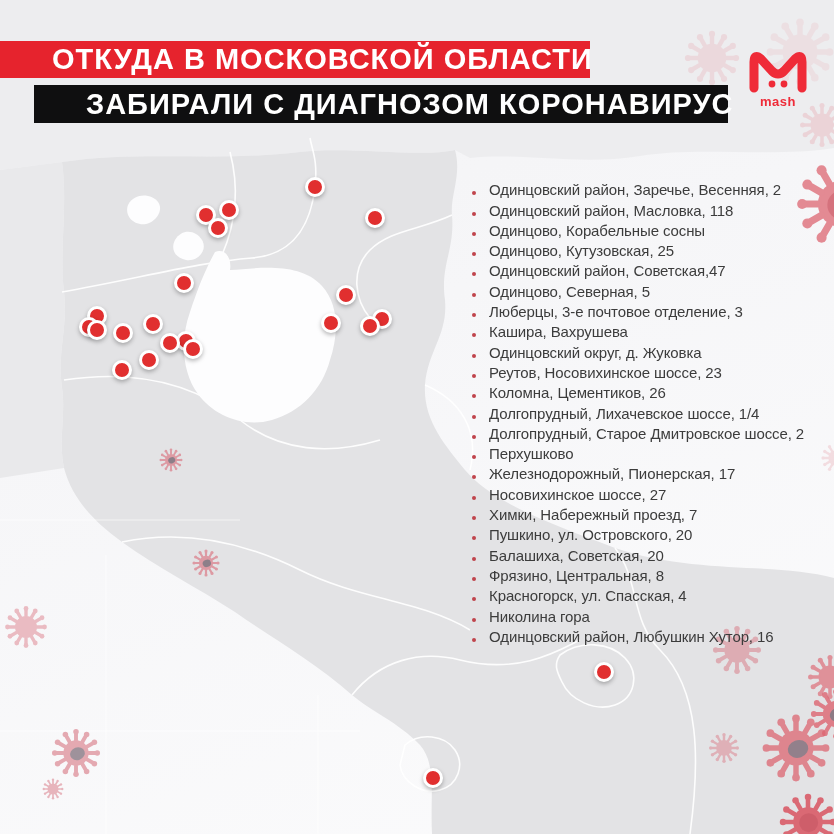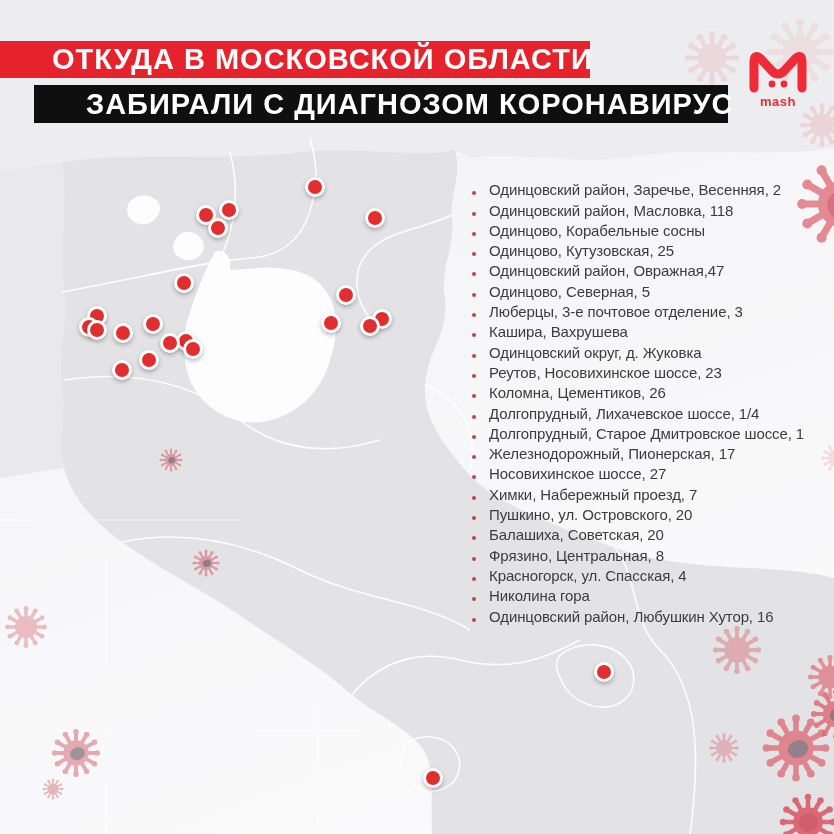--- a/index.html
+++ b/index.html
@@ -585,21 +585,21 @@
       <li>
         <span class="bullet"></span>
         <span>Одинцово, Корабельные сосны</span>
       </li>
       <li>
         <span class="bullet"></span>
         <span>Одинцово, Кутузовская, 25</span>
       </li>
       <li>
         <span class="bullet"></span>
-        <span>Одинцовский район, Овражная,47</span>
+        <span>Одинцовский район, Советская,47</span>
       </li>
       <li>
         <span class="bullet"></span>
         <span>Одинцово, Северная, 5</span>
       </li>
       <li>
         <span class="bullet"></span>
         <span>Люберцы, 3-е почтовое отделение, 3</span>
       </li>
       <li>
@@ -617,21 +617,25 @@
       <li>
         <span class="bullet"></span>
         <span>Коломна, Цементиков, 26</span>
       </li>
       <li>
         <span class="bullet"></span>
         <span>Долгопрудный, Лихачевское шоссе, 1/4</span>
       </li>
       <li>
         <span class="bullet"></span>
-        <span>Долгопрудный, Старое Дмитровское шоссе, 1</span>
+        <span>Долгопрудный, Старое Дмитровское шоссе, 2</span>
+      </li>
+      <li>
+        <span class="bullet"></span>
+        <span>Перхушково</span>
       </li>
       <li>
         <span class="bullet"></span>
         <span>Железнодорожный, Пионерская, 17</span>
       </li>
       <li>
         <span class="bullet"></span>
         <span>Носовихинское шоссе, 27</span>
       </li>
       <li>

